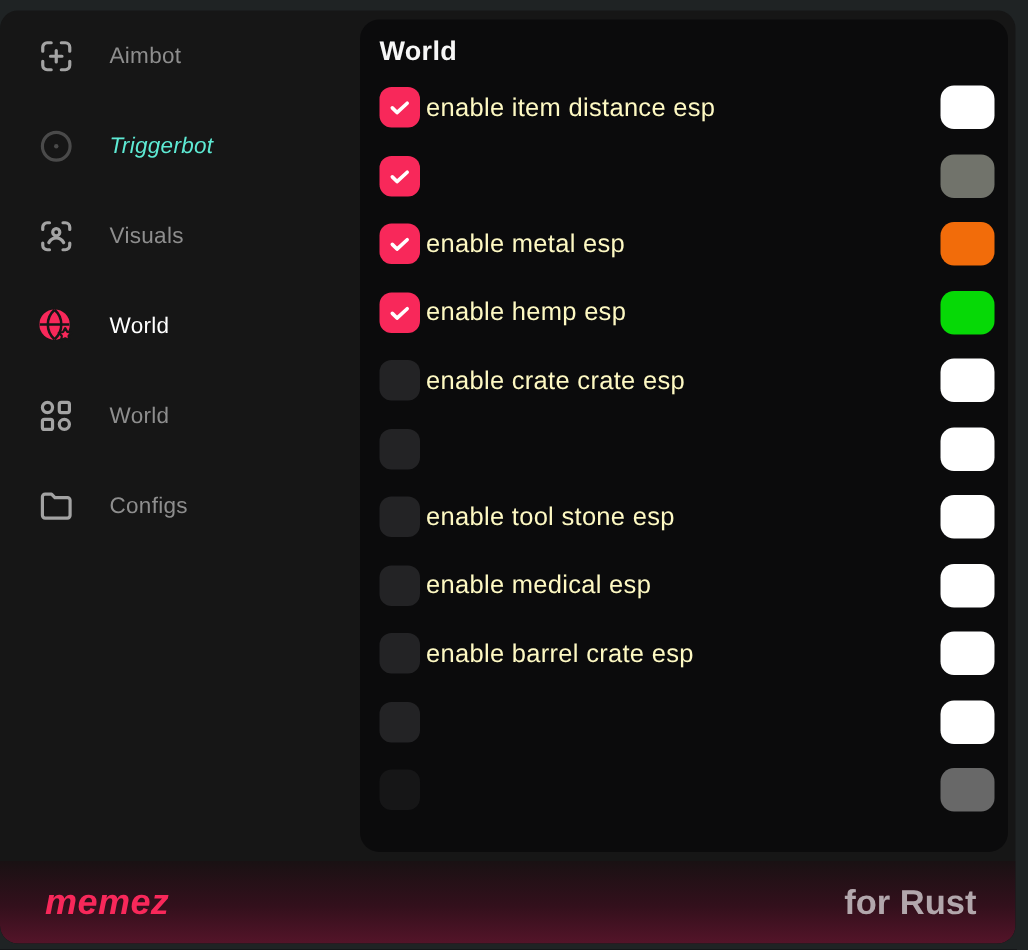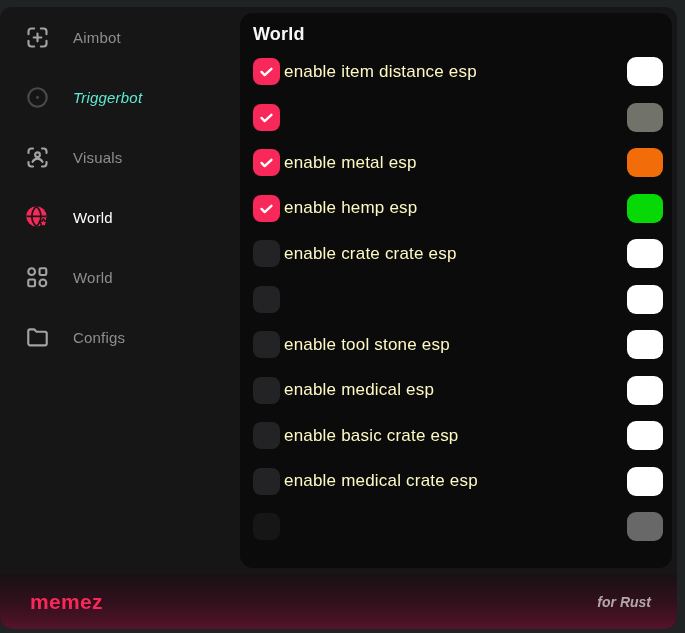--- a/index.html
+++ b/index.html
@@ -48,22 +48,22 @@
   }
   .row.partial{opacity:.45;}
   
   .footer{
     position:absolute;left:0;right:0;bottom:0;height:55px;
     border-radius:0 0 12px 12px;
     background:linear-gradient(180deg,#191113 0%,#33101c 55%,#541429 100%);
     display:flex;align-items:center;
     padding:0 26px 0 30px;box-sizing:border-box;
   }
-  .brand{font-size:21px;font-weight:700;color:#f8285a;letter-spacing:.3px;}
-  .tagline{margin-left:auto;font-size:14px;font-style:italic;font-weight:700;color:#b2a7ac;}
+  .brand{font-size:24px;font-weight:700;color:#f8285a;letter-spacing:.3px;font-style:italic;}
+  .tagline{margin-left:auto;font-size:23px;font-weight:700;color:#b2a7ac;}
 </style>
 </head>
 <body>
 
 <div class="window">
 
   <nav class="sidebar" id="sidebar">
       <div class="side-item">
         <span class="icon">
           <svg viewBox="0 0 24 24" fill="none" stroke="#a3a3a3" stroke-width="1.9" stroke-linecap="round">
@@ -181,26 +181,25 @@
           <span class="row-label">enable tool stone esp</span>
           <span class="swatch" style="background: rgb(255, 255, 255);"></span>
         </div>
         <div class="row">
           <span class="checkbox"></span>
           <span class="row-label">enable medical esp</span>
           <span class="swatch" style="background: rgb(255, 255, 255);"></span>
         </div>
         <div class="row">
           <span class="checkbox"></span>
-          <span class="row-label">enable basic crate esp</span>
-          <span class="swatch" style="background: rgb(255, 255, 255);"></span>
-        </div>
-        <div class="row">
-          <span class="checkbox"></span>
-          <span class="row-label">enable medical crate esp</span>
+          <span class="row-label">enable barrel crate esp</span>
+          <span class="swatch" style="background: rgb(255, 255, 255);"></span>
+        </div>
+        <div class="row">
+          <span class="checkbox"></span>
           <span class="swatch" style="background: rgb(255, 255, 255);"></span>
         </div>
         <div class="row partial">
           <span class="checkbox"></span>
           <span class="row-label"></span>
           <span class="swatch" style="background: rgb(217, 217, 217);"></span>
         </div>
       </div>
   </section>
 

